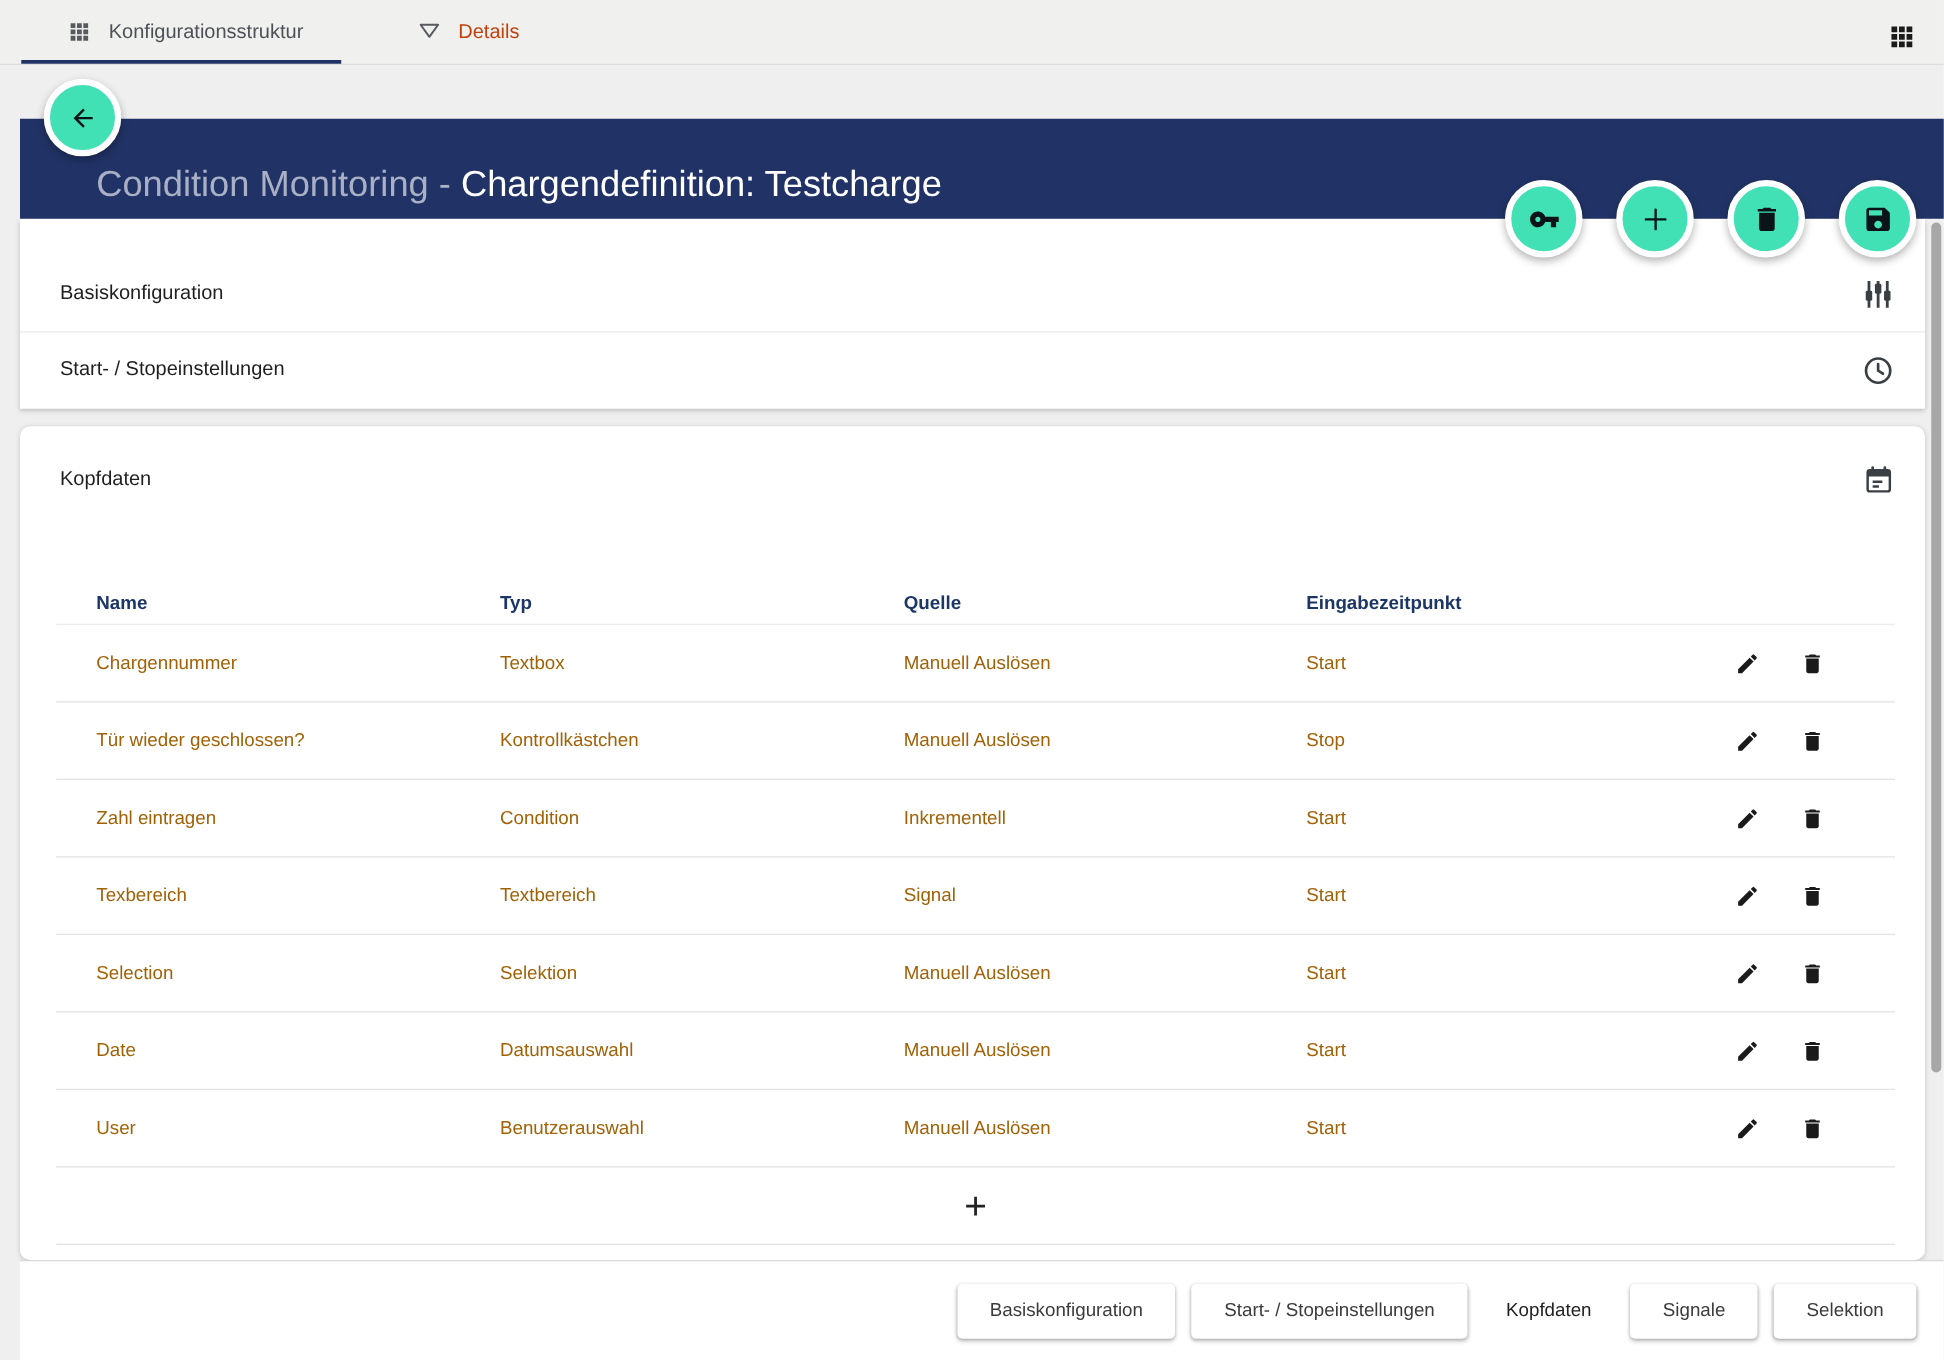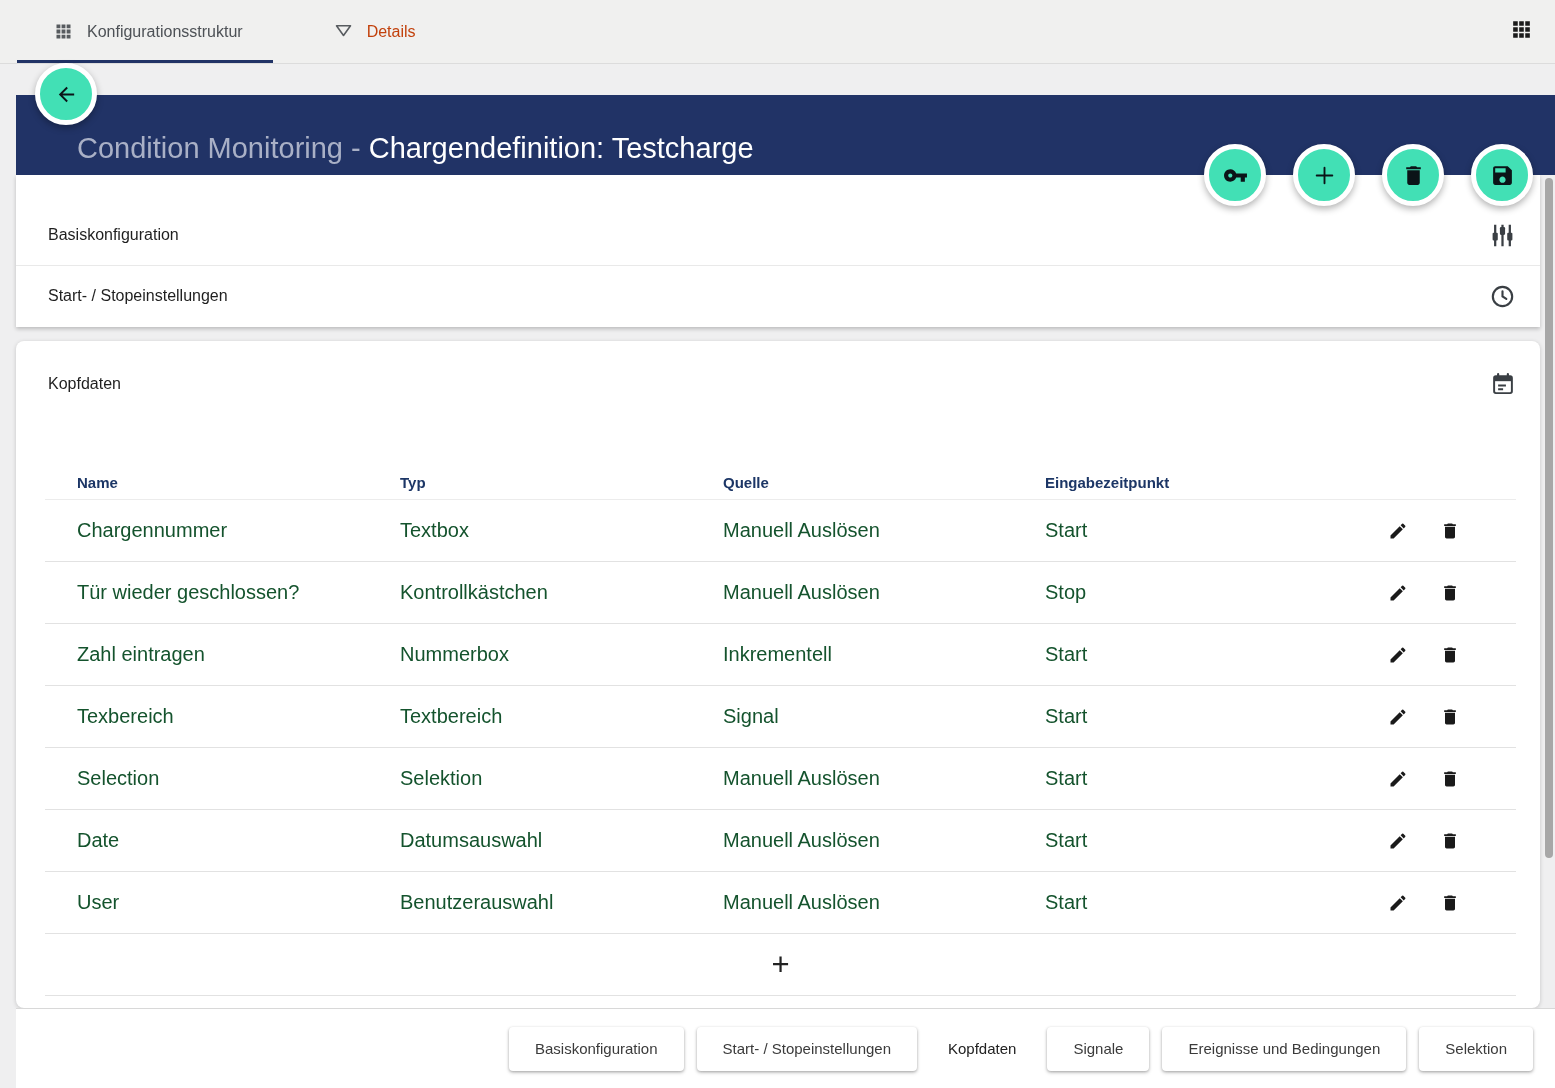--- a/index.html
+++ b/index.html
@@ -6,21 +6,21 @@
   .screen{
     position:relative; width:1555px; height:1088px; overflow:hidden;
     background:var(--page-background,#efeff0);
     font-family:"Liberation Sans", sans-serif;
     -webkit-font-smoothing:antialiased;
   }
   .icon{display:inline-flex;align-items:center;justify-content:center;color:#3c4043;}
   .icon svg{width:100%;height:100%;display:block;}
 
   
-  .tabbar{position:absolute;top:0;left:0;width:100%;height:64px;background:#f0f0ef;
+  .tabbar{position:absolute;top:0;left:0;width:100%;height:52px;background:#f0f0ef;
           border-bottom:1px solid #dcdcdc;box-sizing:border-box;display:flex;}
   .tabs{display:flex;margin-left:17px;height:100%;}
   .tab{display:flex;align-items:center;gap:13px;padding:0 30px 0 36px;position:relative;cursor:pointer;}
   .tab:nth-child(2){padding:0 60px;}
   .tab .icon{width:21px;height:21px;color:#575b5f;}
   .tab-label{font-size:16px;color:#c2410c;}
   .tab.active .tab-label{color:#4d5156;}
   .tab.active::after{content:"";position:absolute;left:0;right:0;bottom:0;height:3px;background:var(--header,#213366);}
   .apps-btn{position:absolute;right:21px;top:17px;background:none;border:none;padding:0;cursor:pointer;}
   .apps-btn .icon{width:25px;height:25px;color:#1b1b1b;}
@@ -56,21 +56,21 @@
   .kopf-head{display:flex;justify-content:space-between;align-items:center;padding:26px 22px 0 32px;height:34px;}
   .kopf-title{font-size:16px;color:#1f1f1f;}
   .kopf-head .icon{width:26px;height:26px;color:#3a3f44;}
 
   .table{margin:64px 24px 0 29px;}
   .thead-row,.trow{display:grid;grid-template-columns:355px 323px 322px 341px 1fr;align-items:center;}
   .thead-row{height:34px;border-bottom:1px solid #ececec;}
   .th{font-weight:bold;font-size:15px;color:var(--table-header-text,#1c3666);}
   .th:first-child,.td:first-child{padding-left:32px;}
   .trow{height:61px;border-bottom:1px solid #e2e2e2;}
-  .td{font-size:20px;color:#14532d;}
+  .td{font-size:15px;color:#a16207;}
   .actions{display:flex;justify-content:flex-end;align-items:center;gap:28px;padding-right:64px;padding-left:0!important;}
   .actions .icon{width:20px;height:20px;color:#1a1a1a;}
 
   .add-row{height:61px;margin:0 24px 0 29px;display:flex;align-items:center;justify-content:center;
            border-bottom:1px solid #e2e2e2;}
   .add-button{background:none;border:none;font-size:31px;font-weight:300;color:#222;line-height:1;
               padding:4px 14px;cursor:pointer;font-family:inherit;}
 
   
   .footer{position:absolute;left:16px;right:0;top:1008px;height:80px;background:#fff;border-top:1px solid #d8d8d8;
@@ -252,21 +252,21 @@
                 <span class="icon">
                   <svg viewBox="0 0 24 24">
                     <path fill="currentColor" d="M6 19c0 1.1.9 2 2 2h8c1.1 0 2-.9 2-2V7H6v12zM19 4h-3.5l-1-1h-5l-1 1H5v2h14V4z"></path>
                   </svg>
                 </span>
               </button>
             </div>
           </div>
           <div class="trow">
             <div class="td">Zahl eintragen</div>
-            <div class="td">Nummerbox</div>
+            <div class="td">Condition</div>
             <div class="td">Inkrementell</div>
             <div class="td">Start</div>
             <div class="td actions">
               <button class="icon-btn">
                 <span class="icon">
                   <svg viewBox="0 0 24 24">
                     <path fill="currentColor" d="M3 17.25V21h3.75L17.81 9.94l-3.75-3.75L3 17.25zm17.71-10.21c.39-.39.39-1.02 0-1.41l-2.34-2.34a.9959.9959 0 0 0-1.41 0l-1.83 1.83 3.75 3.75 1.83-1.83z"></path>
                   </svg>
                 </span>
               </button>
@@ -372,19 +372,18 @@
     <div class="add-row">
       <button class="add-button">+</button>
     </div>
   </div>
 
   <div class="footer">
       <button class="fbtn raised">Basiskonfiguration</button>
       <button class="fbtn raised">Start- / Stopeinstellungen</button>
       <button class="fbtn flat">Kopfdaten</button>
       <button class="fbtn raised">Signale</button>
-      <button class="fbtn raised">Ereignisse und Bedingungen</button>
       <button class="fbtn raised">Selektion</button>
     </div>
 
   <div class="scroll-thumb"></div>
 
 </div>
 
 </body></html>

